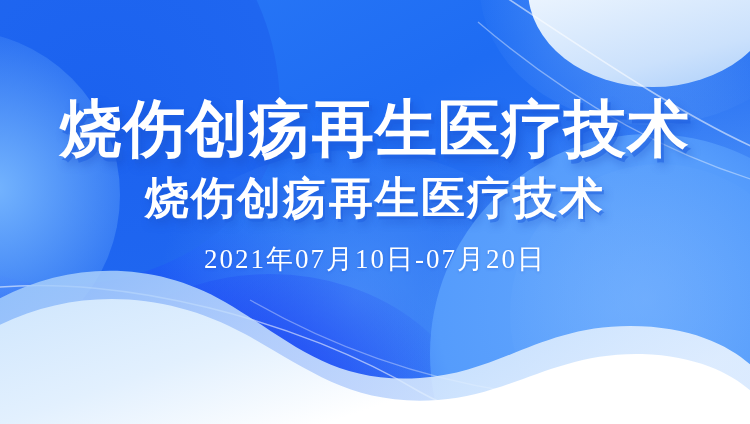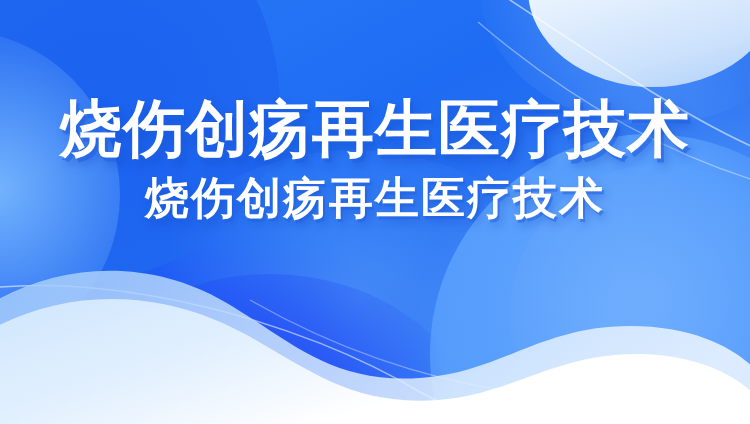--- a/index.html
+++ b/index.html
@@ -182,15 +182,16 @@
     </defs>
     <path d="M-10 70 C 60 28, 150 24, 225 68 C 290 106, 330 150, 420 144
              C 500 139, 540 92, 630 92 C 700 92, 740 118, 760 140 L 760 200 L -10 200 Z" fill="url(#waveGradB)" opacity="0.85"></path>
     <path d="M-10 96 C 70 52, 165 56, 245 100 C 310 136, 352 172, 438 166
              C 512 161, 556 118, 642 120 C 706 122, 742 146, 760 166 L 760 200 L -10 200 Z" fill="url(#waveGradA)"></path>
   </svg>
 
   <div class="content">
     <div class="title">烧伤创疡再生医疗技术</div>
     <div class="subtitle">烧伤创疡再生医疗技术</div>
+    <div class="daterange">2021年07月10日-07月20日</div>
   </div>
 
 </div>
 
 </body></html>

